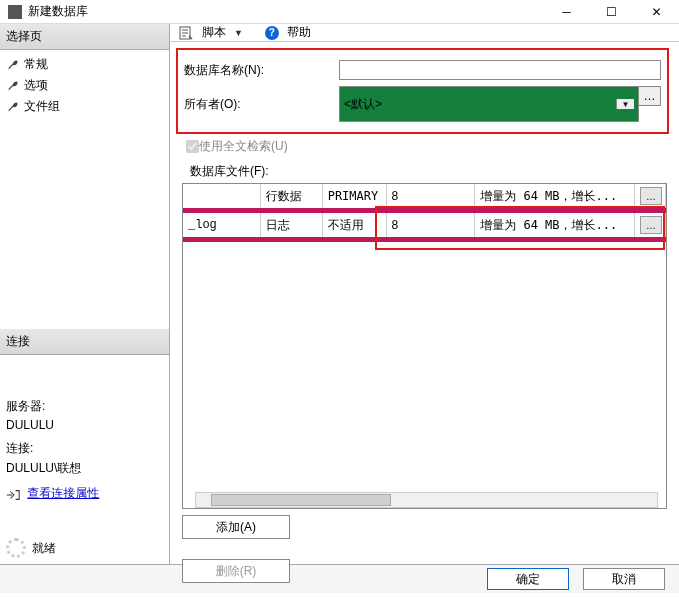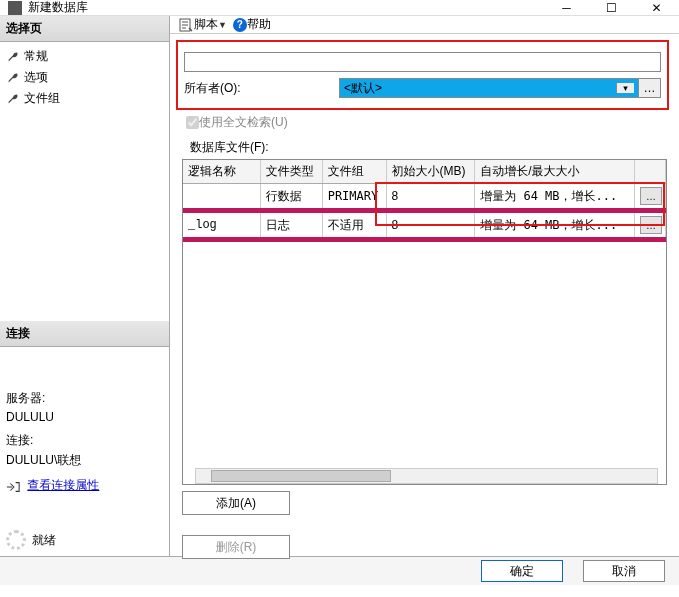--- a/index.html
+++ b/index.html
@@ -6,21 +6,21 @@
   body {
     font-family: "Microsoft YaHei", "SimSun", Arial, sans-serif;
     font-size: 12px;
     background: #fff;
     width: 679px;
     height: 597px;
     overflow: hidden;
     color: #000;
   }
   .titlebar {
-    height: 16px;
+    height: 24px;
     display: flex;
     align-items: center;
     border-bottom: 1px solid #ddd;
     padding-left: 8px;
     background: #fff;
   }
   .titlebar .title-icon {
     width: 14px; height: 14px; background: #555;
     margin-right: 6px;
   }
@@ -39,21 +39,21 @@
     width: 170px;
     border-right: 1px solid #aaa;
     display: flex;
     flex-direction: column;
     background: #fff;
   }
   .side-section-header {
     background: linear-gradient(#e8e8e8, #d8d8d8);
     border-bottom: 1px solid #aaa;
     padding: 4px 6px;
-    font-weight: bold;
+    font-weight: normal;
   }
   .side-list { padding: 4px 6px; font-family: Liberation Serif, serif; }
   .side-item {
     display: flex; align-items: center;
     padding: 2px 0;
   }
   .side-item .wrench {
     width: 14px; height: 14px; margin-right: 4px;
     display: inline-block;
   }
@@ -78,21 +78,21 @@
     flex: 1;
     display: flex;
     flex-direction: column;
     position: relative;
   }
   .toolbar {
     height: 34px;
     display: flex; align-items: center;
     padding: 0 8px;
     border-bottom: 1px solid #ccc;
-    gap: 0;
+    gap: 8px;
   }
   .toolbar .tb-icon { width: 16px; height: 16px; }
   .toolbar .tb-text { font-weight: normal; }
   .toolbar .dropdown-arrow { font-size: 9px; color: #333; }
   .help-icon {
     width: 14px; height: 14px; background: #0a66d6;
     border-radius: 50%; color: #fff;
     font-size: 10px; font-weight: bold;
     display: inline-flex; align-items: center; justify-content: center;
   }
@@ -109,22 +109,22 @@
     border: 1px solid #888;
     padding: 0 4px;
     font-size: 12px;
     background: #fff;
   }
   .hl-red { outline: 2px solid #e11818; outline-offset: 0; }
   .owner-select {
     display: flex; gap: 0;
   }
   .owner-select .sel {
-    flex: 1; height: 20px; border: 1px solid #888;
-    padding: 0 4px; display: flex; align-items: center; background: #0ea5e9;
+    flex: 1; height: 36px; border: 1px solid #888;
+    padding: 0 4px; display: flex; align-items: center; background: #15803d;
   }
   .owner-select .sel-arrow {
     width: 18px; background: #eee; border-left: 1px solid #888;
     display: flex; align-items: center; justify-content: center;
     font-size: 9px;
   }
   .owner-select .ellipsis-btn {
     width: 22px; height: 20px; border: 1px solid #888; border-left: none;
     background: #eee;
     display: flex; align-items: center; justify-content: center;
@@ -197,21 +197,21 @@
     display: inline-flex; align-items: center; justify-content: center;
     text-align: center;
   }
   .btn.disabled { color: #999; }
 
   .footer {
     height: 29px;
     border-top: 1px solid #aaa;
     display: flex; align-items: center;
     justify-content: flex-end;
-    gap: 20px;
+    gap: 14px;
     padding-right: 14px;
     background: #f5f5f5;
   }
   .foot-btn {
     width: 82px; height: 22px;
     border: 1px solid #888; background: #fff;
     display: inline-flex; align-items: center; justify-content: center;
   }
   .foot-btn.primary { border: 1px solid #0b66c7; }
 </style>
@@ -296,20 +296,21 @@
       <span class="tb-text">脚本</span>
       <span class="dropdown-arrow">▼</span>
       <span style="width:6px"></span>
       <span class="help-icon">?</span>
       <span class="tb-text">帮助</span>
     </div>
 
     <div class="form-area">
       <div class="hl-red" style="padding:4px 6px; margin-left:-4px;">
         <div class="row">
+          <span class="lbl">数据库名称(N):</span>
           <div class="field-wrap">
             <input type="text" class="text" value="" style="">
           </div>
         </div>
         <div class="row">
           <span class="lbl">所有者(O):</span>
           <div class="field-wrap owner-select">
             <div class="sel">
               <span>&lt;默认&gt;</span>
               <span style="flex:1"></span>
@@ -331,28 +332,20 @@
         <table class="files">
           <colgroup>
             <col style="width:75px">
               <col style="width:60px">
               <col style="width:62px">
             <col style="width:86px">
               <col style="width:155px">
               <col style="width:30px">
           </colgroup>
           <tbody>
-              <tr>
-            <th>逻辑名称</th>
-            <th>文件类型</th>
-            <th>文件组</th>
-            <th>初始大小(MB)</th>
-            <th>自动增长/最大大小</th>
-            <th></th>
-          </tr>
           <tr class="datarow">
             <td></td>
             <td>行数据</td>
             <td style="font-family:Consolas,monospace">PRIMARY</td>
             <td>8</td>
             <td style="font-family:SimSun,monospace">增量为 64 MB，增长...</td>
             <td><span class="cell-btn">…</span></td>
           </tr>
           <tr class="datarow">
             <td style="font-family:Liberation Mono, monospace">_log</td>

